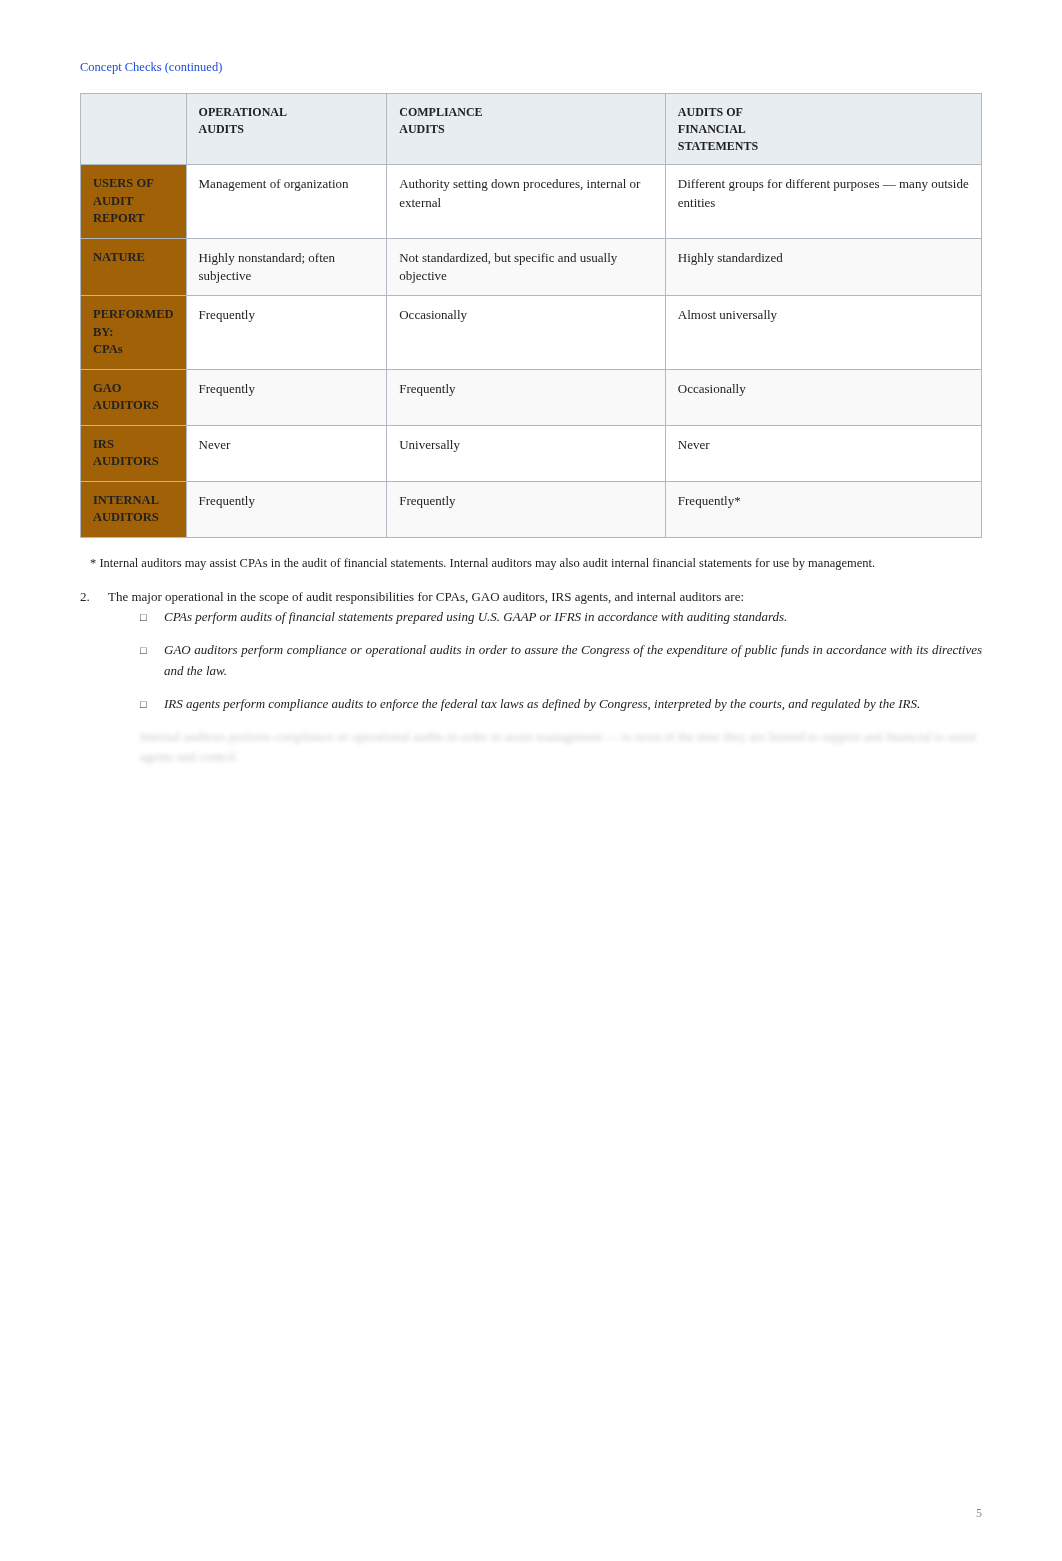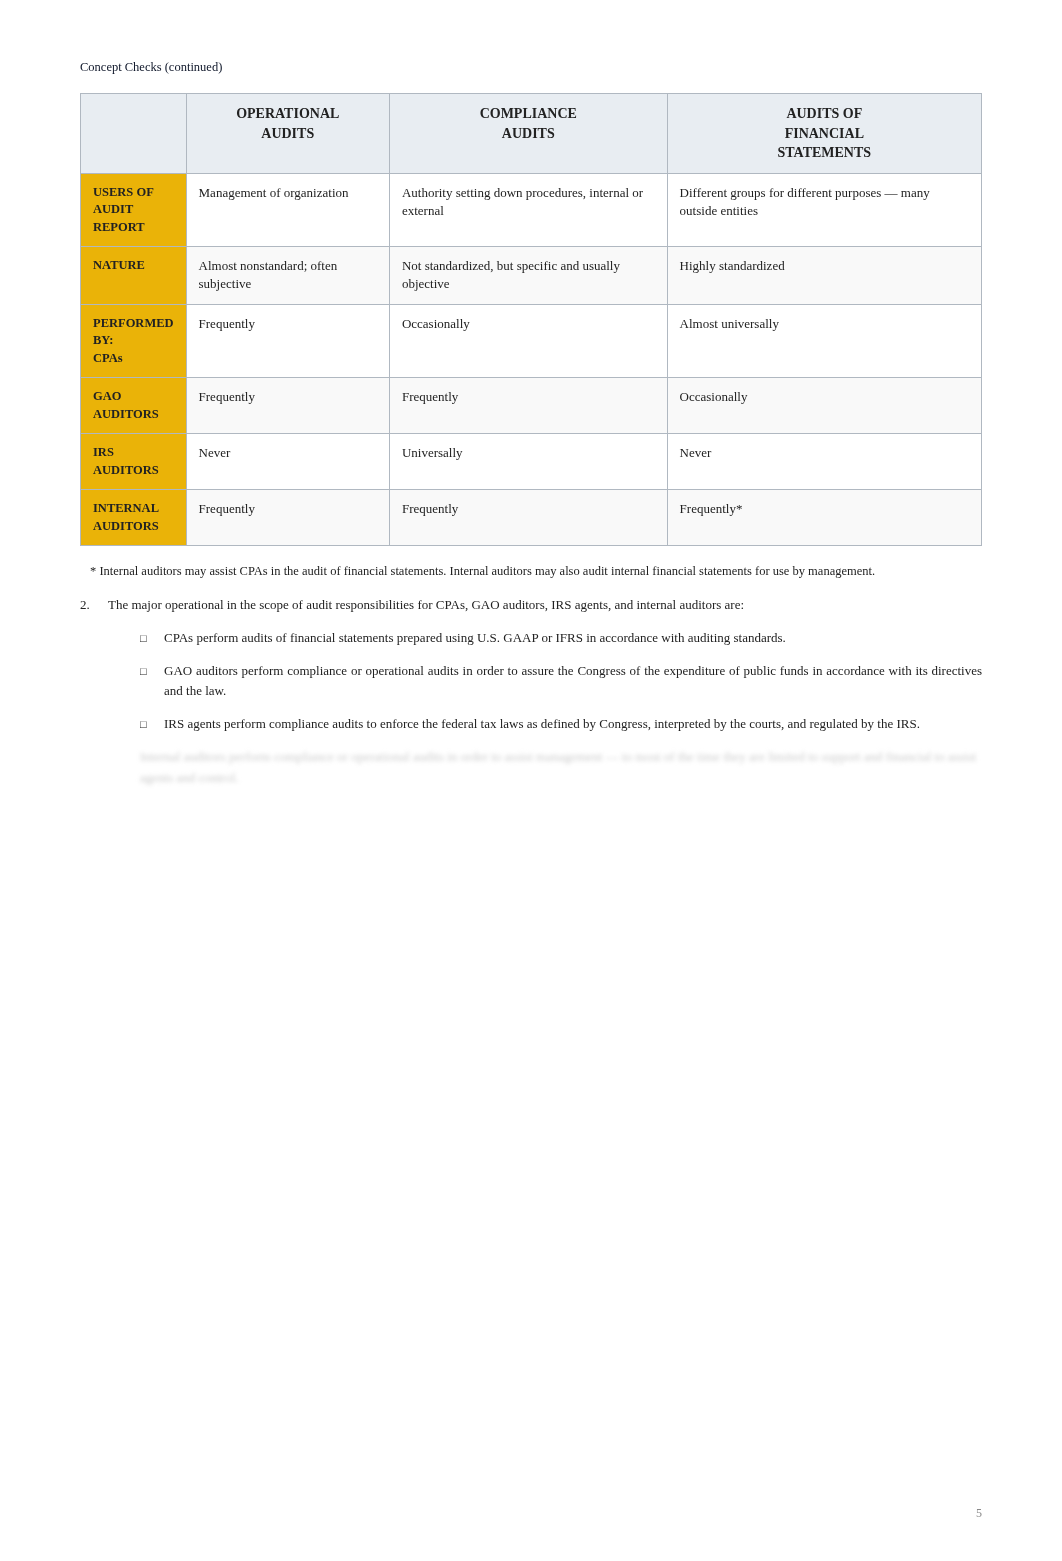--- a/index.html
+++ b/index.html
@@ -9,49 +9,49 @@
       font-size: 13px;
       color: #222;
       width: 1062px;
       min-height: 1561px;
       padding: 60px 80px;
     }
 
     .concept-checks-title {
       font-size: 12.5px;
       margin-bottom: 18px;
-      color: #0f172a;
+      color: #1d4ed8;
     }
 
     table {
       border-collapse: collapse;
       width: 100%;
       margin-bottom: 16px;
     }
 
     th, td {
       border: 1px solid #b0b8c1;
       padding: 10px 12px;
       vertical-align: top;
       font-size: 13px;
       line-height: 1.4;
     }
 
     th {
-      text-align: center;
+      text-align: left;
       font-weight: bold;
       background: #e8edf2;
-      font-size: 14px;
+      font-size: 12px;
     }
 
     td:first-child {
       font-weight: bold;
       font-size: 12.5px;
       white-space: nowrap;
-      background: #eab308;
+      background: #a16207;
     }
 
     tr:nth-child(odd) td:not(:first-child) {
       background: #fff;
     }
     tr:nth-child(even) td:not(:first-child) {
       background: #f9f9f9;
     }
 
     .footnote {
@@ -76,23 +76,23 @@
       min-width: 20px;
       font-size: 13px;
     }
 
     .question-text {
       font-size: 13px;
       line-height: 1.6;
     }
 
     .bullet-list {
-      margin-top: 12px;
       margin-left: 60px;
       list-style: none;
+      font-style: italic;
     }
 
     .bullet-list li {
       display: flex;
       gap: 10px;
       margin-bottom: 12px;
       font-size: 13px;
       line-height: 1.6;
       text-align: justify;
     }
@@ -138,21 +138,21 @@
   </thead>
   <tbody>
     <tr>
       <td>USERS OF<br>AUDIT<br>REPORT</td>
       <td>Management of organization</td>
       <td>Authority setting down procedures, internal or external</td>
       <td>Different groups for different purposes — many outside entities</td>
     </tr>
     <tr>
       <td>NATURE</td>
-      <td>Almost nonstandard; often subjective</td>
+      <td>Highly nonstandard; often subjective</td>
       <td>Not standardized, but specific and usually objective</td>
       <td>Highly standardized</td>
     </tr>
     <tr>
       <td>PERFORMED<br>BY:<br>CPAs</td>
       <td>Frequently</td>
       <td>Occasionally</td>
       <td>Almost universally</td>
     </tr>
     <tr>

